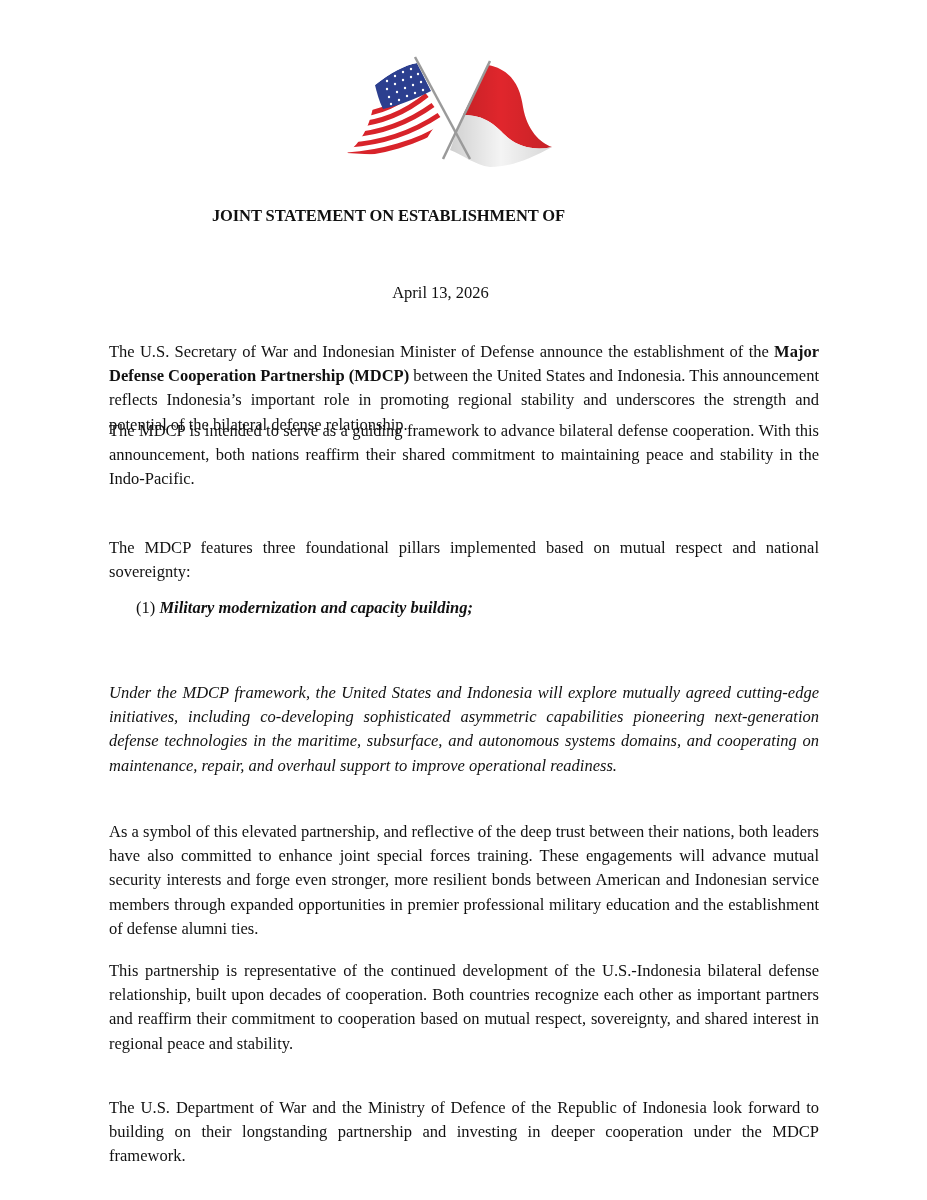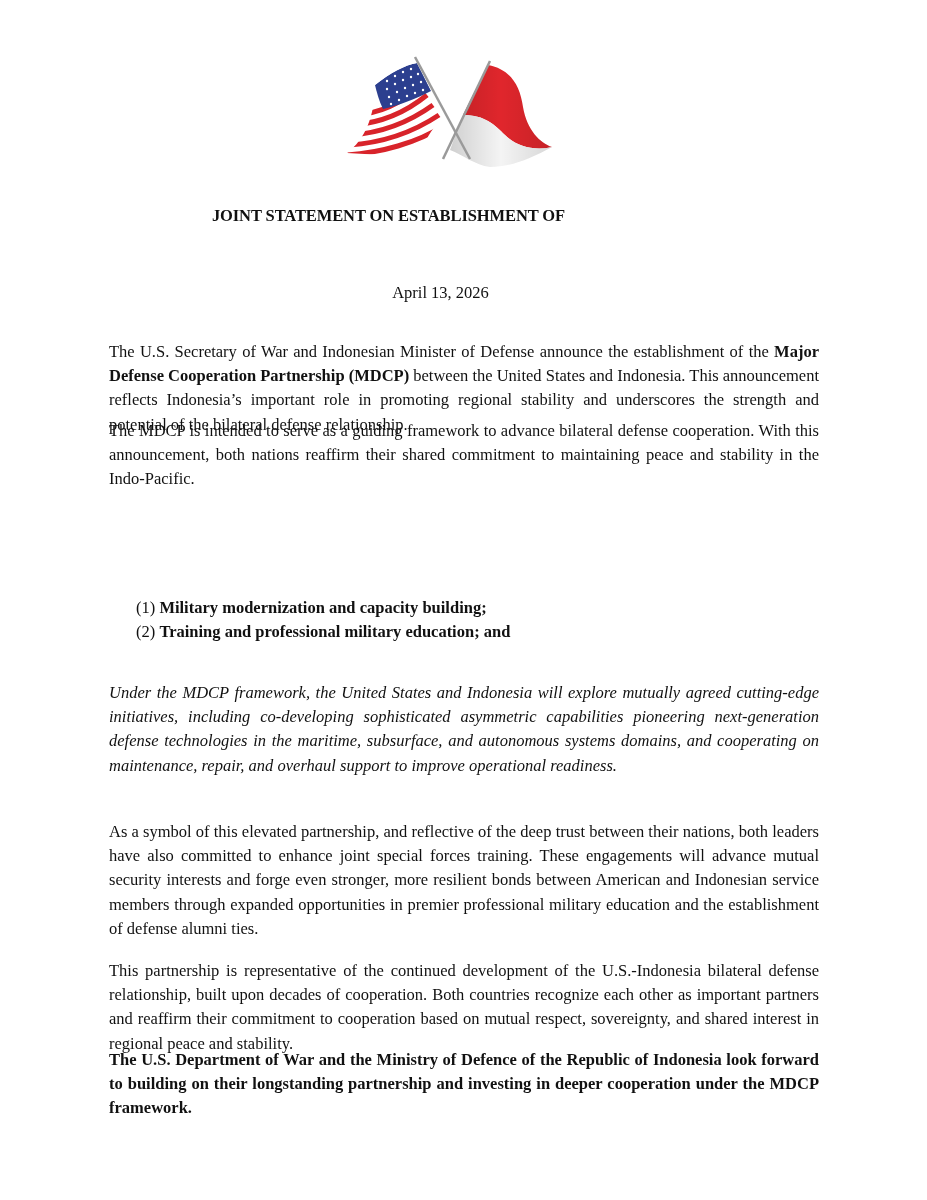--- a/index.html
+++ b/index.html
@@ -10,25 +10,25 @@
   .title.l1 { top: 206px; }
   .title.l2 { top: 238px; }
   .date { position: absolute; top: 283px; left: 0; width: 867px; text-align: center; font-size: 16.5px; margin-left: 7px; }
   .para { position: absolute; left: 109px; width: 710px; font-size: 16.5px; line-height: 24.2px; text-align: justify; text-align-last: left; }
   .para b { font-weight: bold; }
   .p1 { top: 340px; }
   .p2 { top: 419px; }
   .p3 { top: 536px; }
   .list { position: absolute; left: 136px; top: 596px; font-size: 16.5px; line-height: 24.3px; }
   .list .num { font-weight: normal; }
-  .list .txt { font-weight: bold; }
+  .list .txt { font-weight: bold; font-style: italic; }
   .p4 { top: 681px; font-style: italic; }
   .p5 { top: 820px; }
   .p6 { top: 959px; }
-  .p7 { top: 1048px; font-weight: bold; }
+  .p7 { top: 1096px; }
 </style>
 </head>
 <body>
 
 <div class="page">
 
   <svg class="flags" viewBox="0 0 215 120" xmlns="http://www.w3.org/2000/svg">
     <defs>
       <clipPath id="usclip">
         <path d="M30 30 C 45 18, 60 10, 72 8 L 100 62 C 90 70, 80 82, 78 96 C 60 100, 30 100, 2 98 C 20 85, 30 60, 30 30 Z"></path>
@@ -83,24 +83,24 @@
     <line x1="145" y1="6" x2="98" y2="104" stroke="#9a9a9a" stroke-width="2.5"></line>
   </svg>
 
   <div class="title l1">JOINT STATEMENT ON ESTABLISHMENT OF</div>
   <div class="date">April 13, 2026</div>
 
   <div class="para p1"><span>The U.S. Secretary of War and Indonesian Minister of Defense announce the establishment of the </span><b>Major Defense Cooperation Partnership (MDCP)</b><span> between the United States and Indonesia. This announcement reflects Indonesia’s important role in promoting regional stability and underscores the strength and potential of the bilateral defense relationship.</span></div>
 
   <div class="para p2">The MDCP is intended to serve as a guiding framework to advance bilateral defense cooperation. With this announcement, both nations reaffirm their shared commitment to maintaining peace and stability in the Indo-Pacific.</div>
 
+  <div class="para p3">The MDCP features three foundational pillars implemented based on mutual respect and national sovereignty:</div>
 
   <div class="list">
     <div><span class="num">(1)</span> <span class="txt">Military modernization and capacity building;</span></div>
-    <div><span class="num">(2)</span> <span class="txt">Training and professional military education; and</span></div>
   </div>
 
   <div class="para p4">Under the MDCP framework, the United States and Indonesia will explore mutually agreed cutting-edge initiatives, including co-developing sophisticated asymmetric capabilities pioneering next-generation defense technologies in the maritime, subsurface, and autonomous systems domains, and cooperating on maintenance, repair, and overhaul support to improve operational readiness.</div>
   <div class="para p5">As a symbol of this elevated partnership, and reflective of the deep trust between their nations, both leaders have also committed to enhance joint special forces training.  These engagements will advance mutual security interests and forge even stronger, more resilient bonds between American and Indonesian service members through expanded opportunities in premier professional military education and the establishment of defense alumni ties.</div>
   <div class="para p6">This partnership is representative of the continued development of the U.S.-Indonesia bilateral defense relationship, built upon decades of cooperation.  Both countries recognize each other as important partners and reaffirm their commitment to cooperation based on mutual respect, sovereignty, and shared interest in regional peace and stability.</div>
   <div class="para p7">The U.S. Department of War and the Ministry of Defence of the Republic of Indonesia look forward to building on their longstanding partnership and investing in deeper cooperation under the MDCP framework.</div>
 
 </div>
 
 </body></html>

